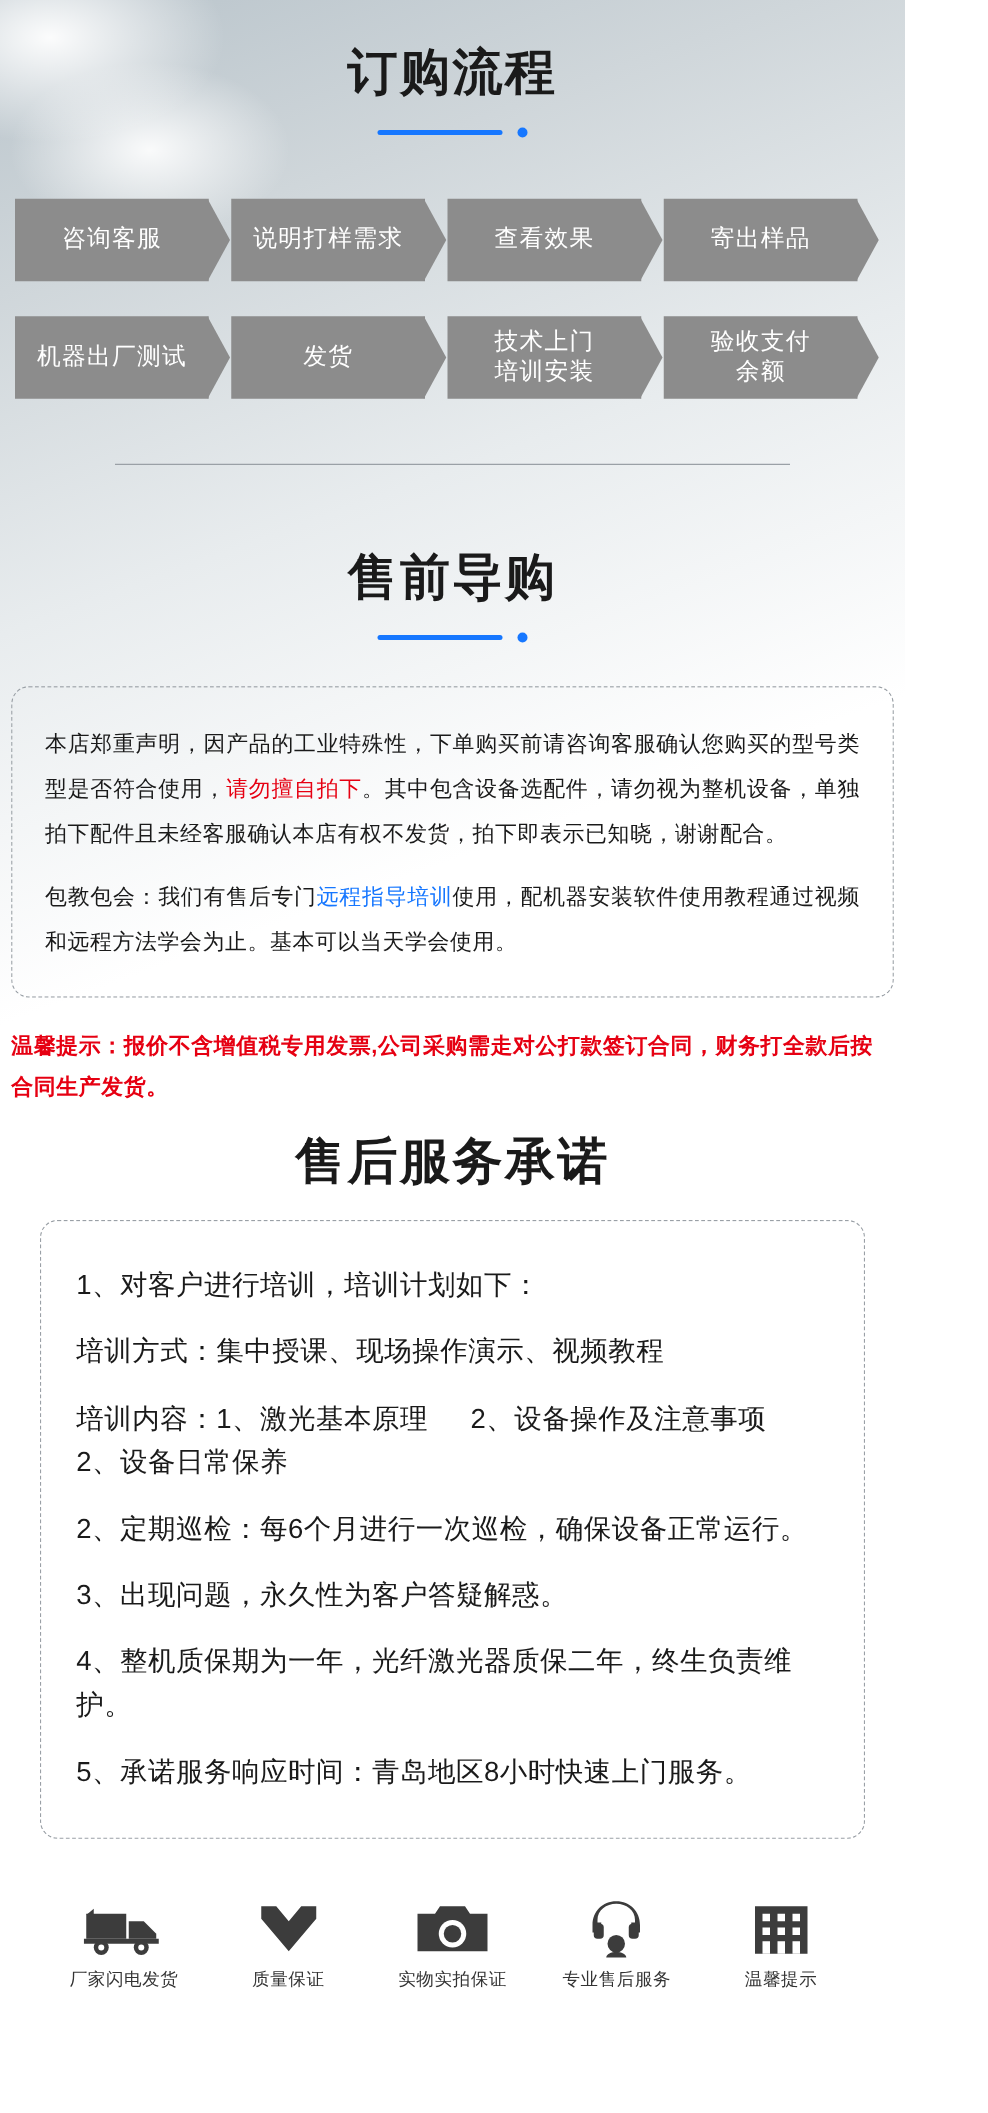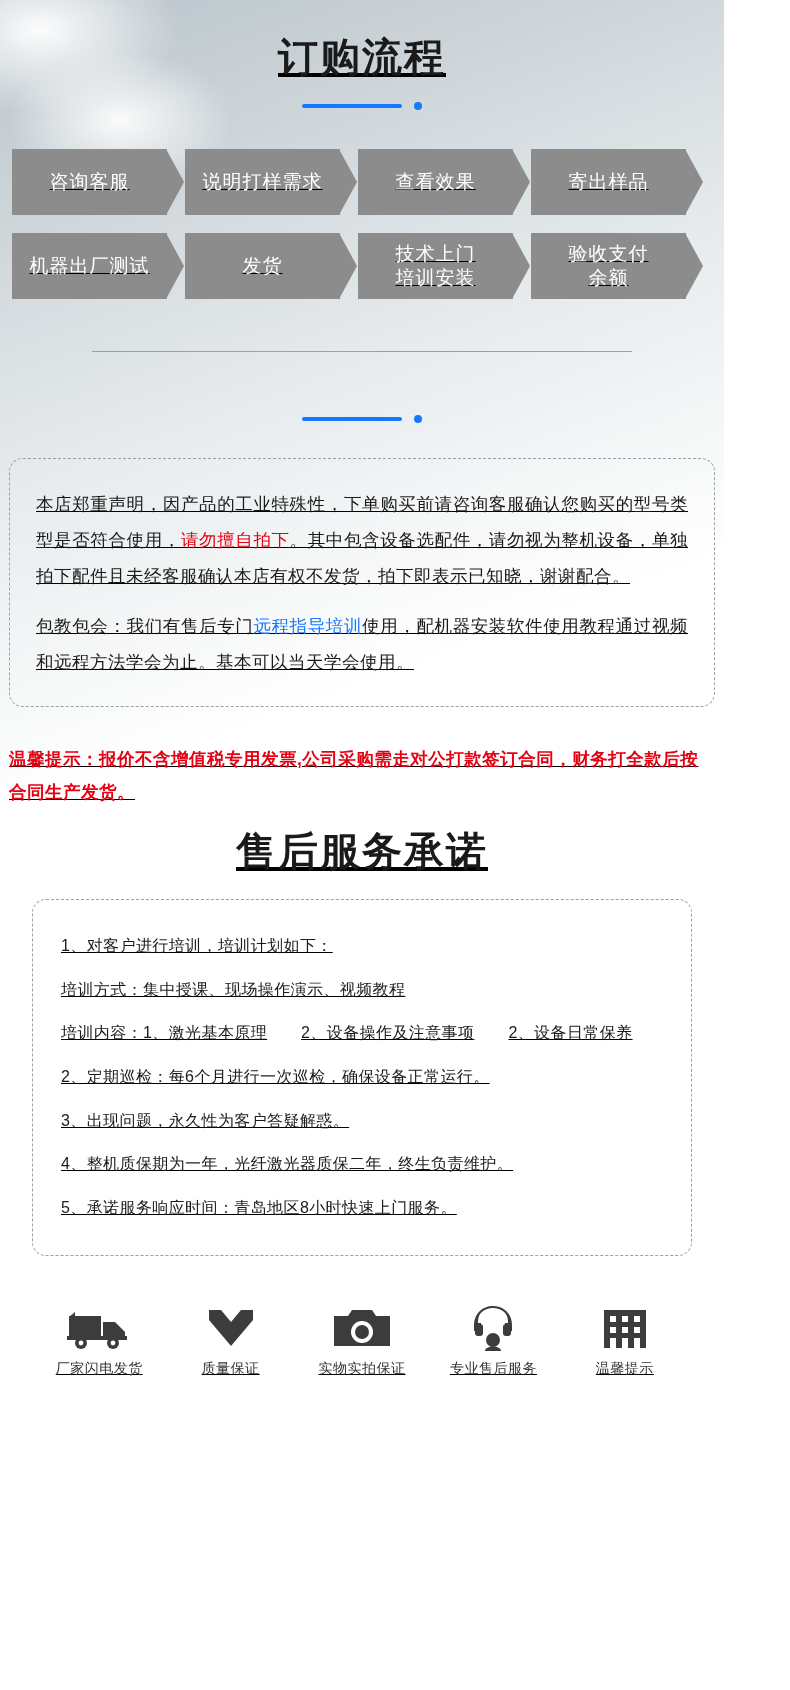--- a/index.html
+++ b/index.html
@@ -14,21 +14,20 @@
     overflow: hidden;
   }
   .page {
     position: relative;
     width: 724px;
     height: 1690px;
     background:
       radial-gradient(ellipse 200px 120px at 40px 30px, rgba(255,255,255,0.95), rgba(255,255,255,0) 70%),
       radial-gradient(ellipse 160px 100px at 120px 120px, rgba(255,255,255,0.9), rgba(255,255,255,0) 70%),
       linear-gradient(160deg, #b9c4cb 0%, #cfd6da 12%, #e8ecee 26%, #ffffff 42%, #ffffff 100%);
-    text-decoration: underline;
   }
   
   .sec-title {
     text-align: center;
     font-size: 40px;
     font-weight: bold;
     color: #1a1a1a;
     letter-spacing: 2px;
   }
   .title-underline {
@@ -68,20 +67,21 @@
     height: 66px;
     background: #8c8c8c;
     color: #ffffff;
     display: flex;
     align-items: center;
     justify-content: center;
     text-align: center;
     font-size: 19px;
     line-height: 1.25;
     letter-spacing: 1px;
+    margin-top: 10px;
   }
   .flow-cell .arrow {
     position: absolute;
     right: -17px;
     top: 0;
     width: 0; height: 0;
     border-top: 33px solid transparent;
     border-bottom: 33px solid transparent;
     border-left: 18px solid #8c8c8c;
   }
@@ -106,21 +106,21 @@
     line-height: 2.05;
     color: #1a1a1a;
     text-align: justify;
     letter-spacing: 0.5px;
   }
   .para + .para { margin-top: 14px; }
   .hl-red { color: #e60012; }
   .hl-blue { color: #1677ff; }
   .notice {
     width: 706px;
-    margin: 36px auto 0;
+    margin: 22px auto 0;
     font-size: 17.5px;
     line-height: 1.85;
     color: #e60012;
     font-weight: bold;
     letter-spacing: 0.5px;
   }
 
   
   .after-title {
     margin-top: 16px;
@@ -131,21 +131,21 @@
     letter-spacing: 2px;
   }
   .after-box {
     margin: 20px auto 0;
     width: 660px;
     border: 1px dashed #9aa0a6;
     border-radius: 14px;
     padding: 24px 28px 26px 28px;
   }
   .after-line {
-    font-size: 16px;
+    font-size: 22px;
     line-height: 1.6;
     color: #1a1a1a;
     padding: 9px 0;
     letter-spacing: 0.4px;
   }
   .after-line .gap { display: inline-block; width: 34px; }
 
   
   .footer {
     margin: 34px auto 0;
@@ -226,20 +226,21 @@
 余额</span>
           <span class="arrow"></span>
         </div>
       </div>
     </div>
 
     <div class="divider-line"></div>
   </div>
 
   <div class="guide-wrap">
+    <div class="sec-title">售前导购</div>
     <div class="title-underline">
       <div class="bar"></div>
       <div class="dot"></div>
     </div>
 
     <div class="dashed-box">
       <div class="para"><span>本店郑重声明，因产品的工业特殊性，下单购买前请咨询客服确认您购买的型号类型是否符合使用，</span><span class="hl-red">请勿擅自拍下</span><span>。其中包含设备选配件，请勿视为整机设备，单独拍下配件且未经客服确认本店有权不发货，拍下即表示已知晓，谢谢配合。</span></div>
       <div class="para"><span>包教包会：我们有售后专门</span><span class="hl-blue">远程指导培训</span><span>使用，配机器安装软件使用教程通过视频和远程方法学会为止。基本可以当天学会使用。</span></div>
     </div>
 

